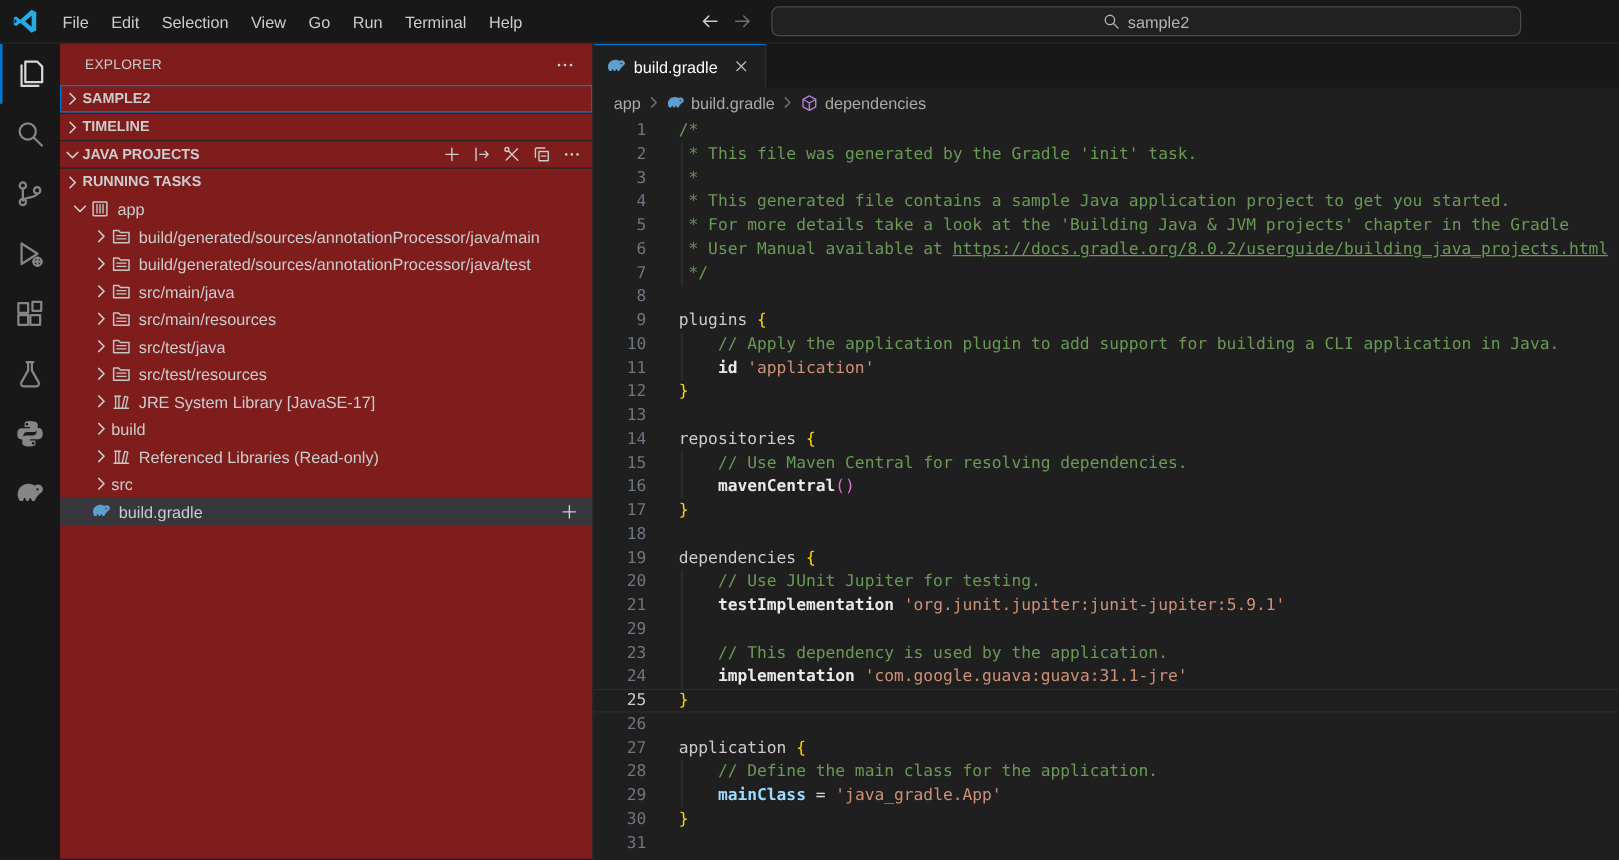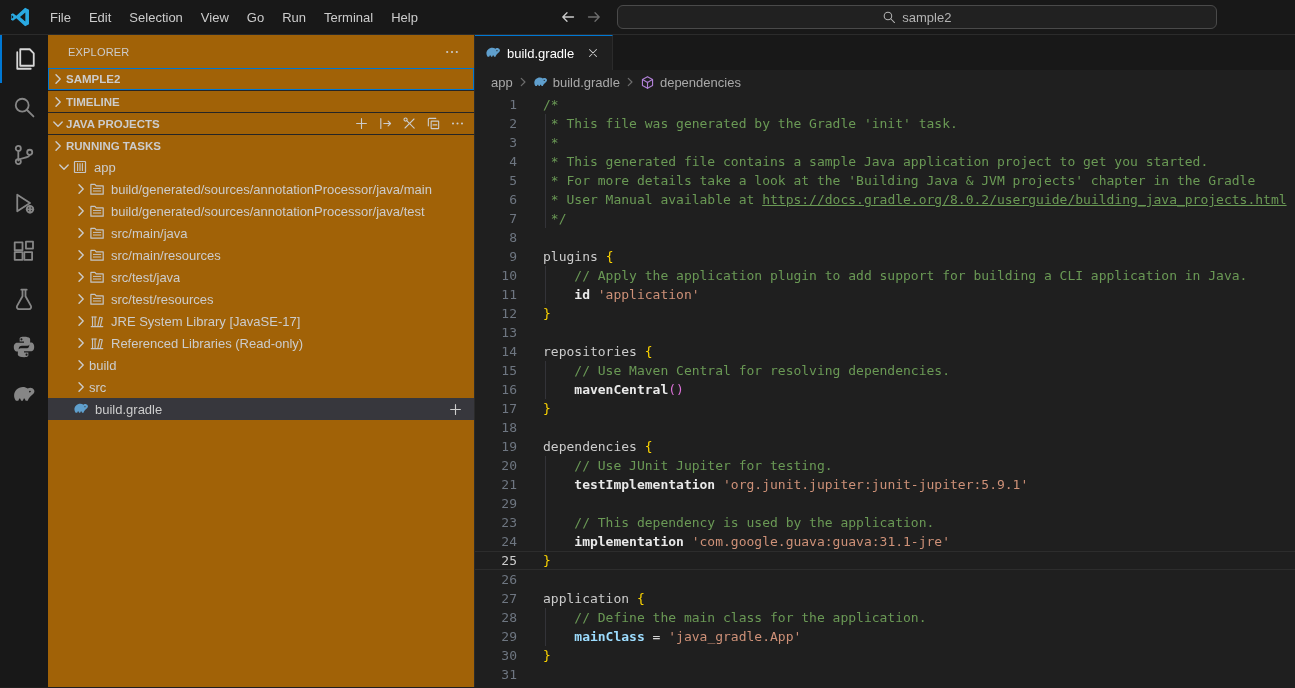--- a/index.html
+++ b/index.html
@@ -27,21 +27,21 @@
   .main { display:flex; height:652px; }
 
   
   .activitybar { width:48px; background:#181818; display:flex; flex-direction:column; }
   .abitem { width:48px; height:48px; display:flex; align-items:center; justify-content:center;
     color:#868686; }
   .abitem svg { width:24px; height:24px; }
   .abitem.active { color:#d7d7d7; box-shadow: inset 2px 0 0 #0078d4; }
 
   
-  .sidebar { width:426px; background:#a16207; display:flex; flex-direction:column;
+  .sidebar { width:426px; background:#7f1d1d; display:flex; flex-direction:column;
     font-size:13px; overflow:hidden; }
   .sb-header { height:33px; flex:none; display:flex; align-items:center; padding:0 12px 0 20px; }
   .sb-title { font-size:11px; color:#cccccc; letter-spacing:.2px; }
   .sb-more { margin-left:auto; color:#cccccc; width:20px; height:20px; display:flex;
     align-items:center; justify-content:center; border-radius:4px; }
   .sb-more svg { width:16px; height:16px; }
   .section { height:22px; flex:none; display:flex; align-items:center; padding:0 8px 0 2px;
     font-weight:bold; font-size:11.5px; color:#cccccc; border-top:1px solid #252525; }
   .section:first-of-type { border-top:none; }
   .section.focused { outline:1px solid #0078d4; outline-offset:-1px; }
@@ -401,35 +401,35 @@
             </svg>
           </span>
           <span class="label">JRE System Library [JavaSE-17]</span>
         </div>
         <div class="treerow" style="padding-left: 25px;">
           <span class="chev">
             <svg viewBox="0 0 16 16" fill="none" stroke="currentColor" stroke-width="1.2" stroke-linecap="round" stroke-linejoin="round">
               <path d="M6 3.8L10.2 8 6 12.2" stroke-width="1.4"></path>
             </svg>
           </span>
+          <span class="label">build</span>
+        </div>
+        <div class="treerow" style="padding-left: 25px;">
+          <span class="chev">
+            <svg viewBox="0 0 16 16" fill="none" stroke="currentColor" stroke-width="1.2" stroke-linecap="round" stroke-linejoin="round">
+              <path d="M6 3.8L10.2 8 6 12.2" stroke-width="1.4"></path>
+            </svg>
+          </span>
           <span class="fileicon">
             <svg viewBox="0 0 16 16" fill="none" stroke="currentColor" stroke-width="1.2" stroke-linecap="round" stroke-linejoin="round">
               <path d="M2.2 13.6h11.6M3.5 13.6V4M6.1 13.6V4M8.7 13.6l2.1-9.4 2.5.5-2 9" stroke-width="1.1"></path>
               <path d="M2.8 4h4.6" stroke-width="1.1"></path>
             </svg>
           </span>
           <span class="label">Referenced Libraries (Read-only)</span>
-        </div>
-        <div class="treerow" style="padding-left: 25px;">
-          <span class="chev">
-            <svg viewBox="0 0 16 16" fill="none" stroke="currentColor" stroke-width="1.2" stroke-linecap="round" stroke-linejoin="round">
-              <path d="M6 3.8L10.2 8 6 12.2" stroke-width="1.4"></path>
-            </svg>
-          </span>
-          <span class="label">build</span>
         </div>
         <div class="treerow" style="padding-left: 25px;">
           <span class="chev">
             <svg viewBox="0 0 16 16" fill="none" stroke="currentColor" stroke-width="1.2" stroke-linecap="round" stroke-linejoin="round">
               <path d="M6 3.8L10.2 8 6 12.2" stroke-width="1.4"></path>
             </svg>
           </span>
           <span class="label">src</span>
         </div>
         <div class="treerow selected" style="padding-left: 25px;">

